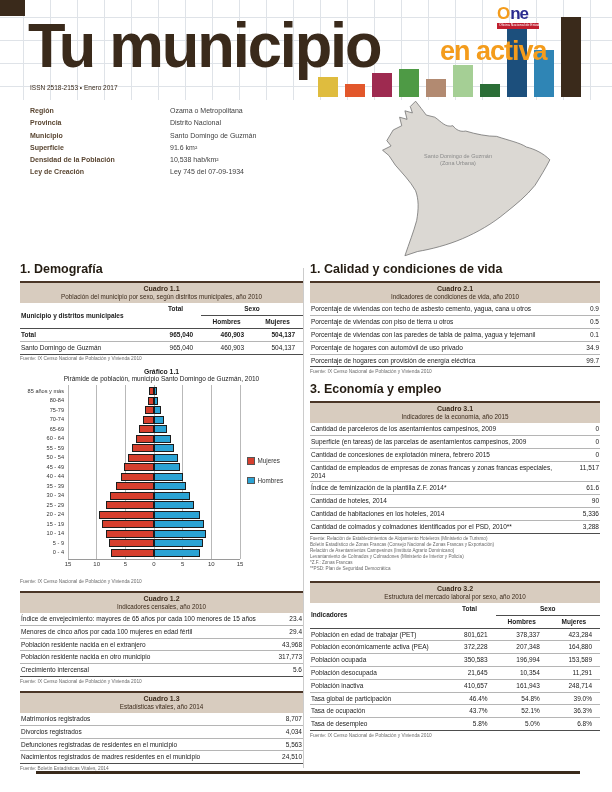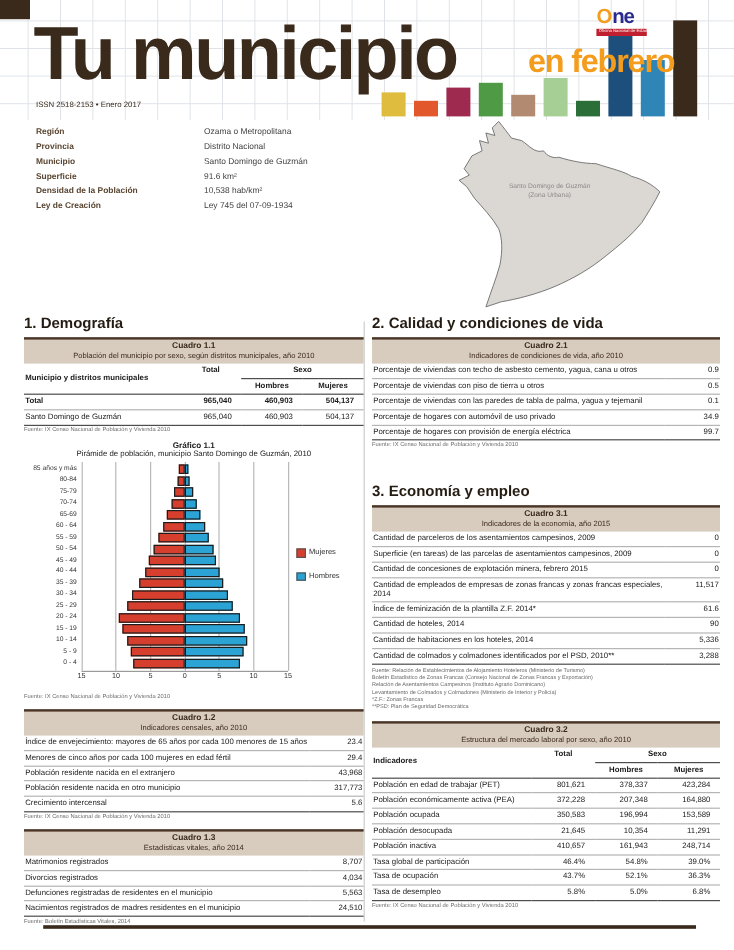--- a/index.html
+++ b/index.html
@@ -86,21 +86,21 @@
   .bottom-rule{position:absolute;left:36px;top:771px;width:544px;height:3px;background:#3a2a1b;}
 </style>
 </head>
 <body>
 
 <div class="page">
 
   <header class="masthead">
     <div class="corner-block"></div>
     <h1 class="mast-title">Tu municipio</h1>
-    <span class="mast-sub">en febrero</span>
+    <span class="mast-sub">en activa</span>
     <div class="issn">ISSN 2518-2153 • Enero 2017</div>
     <div class="one-logo">
       <span class="logo-o">O</span><span class="logo-ne">ne</span>
       <div class="logo-tag">Oficina Nacional de Estadística</div>
     </div>
     <div class="header-bars" id="header-bars">
         <div class="bar" style="background: rgb(223, 188, 62); height: 20px;"></div>
         <div class="bar" style="background: rgb(226, 87, 43); height: 13px;"></div>
         <div class="bar" style="background: rgb(158, 42, 80); height: 24px;"></div>
         <div class="bar" style="background: rgb(78, 154, 69); height: 28px;"></div>
@@ -353,21 +353,21 @@
               <td class="lbl">Nacimientos registrados de madres residentes en el municipio</td>
               <td class="val">24,510</td>
             </tr>
           </tbody>
         </table>
       <div class="source">Fuente: Boletín Estadísticas Vitales, 2014</div>
     </div>
   </div>
 
   <div class="col col-right">
-    <h2 class="section">2. Calidad y condiciones de vida</h2>
+    <h2 class="section">1. Calidad y condiciones de vida</h2>
 
     <div class="cuadro">
       <div class="cuadro-band">
         <div class="cuadro-title">Cuadro 2.1</div>
         <div class="cuadro-subtitle">Indicadores de condiciones de vida, año 2010</div>
       </div>
       <table class="tbl tbl2">
           <tbody id="body-2-1">
             <tr>
               <td class="lbl">Porcentaje de viviendas con techo de asbesto cemento, yagua, cana u otros</td>
@@ -387,21 +387,21 @@
             </tr>
             <tr>
               <td class="lbl">Porcentaje de hogares con provisión de energía eléctrica</td>
               <td class="val">99.7</td>
             </tr>
           </tbody>
         </table>
       <div class="source">Fuente: IX Censo Nacional de Población y Vivienda 2010</div>
     </div>
 
-    <h2 class="section" style="margin-top:28px;">3. Economía y empleo</h2>
+    <h2 class="section" style="margin-top:8px;">3. Economía y empleo</h2>
 
     <div class="cuadro">
       <div class="cuadro-band">
         <div class="cuadro-title">Cuadro 3.1</div>
         <div class="cuadro-subtitle">Indicadores de la economía, año 2015</div>
       </div>
       <table class="tbl tbl2">
           <tbody id="body-3-1">
             <tr>
               <td class="lbl">Cantidad de parceleros de los asentamientos campesinos, 2009</td>

